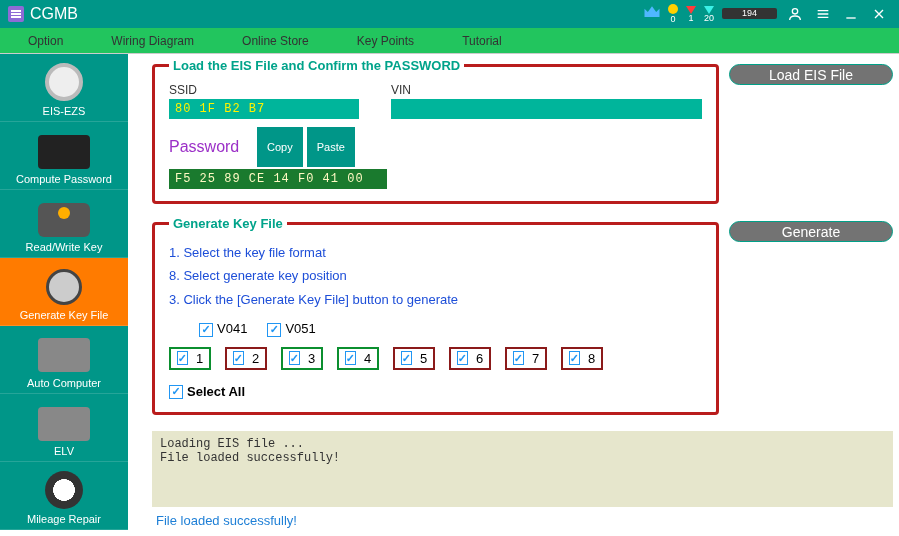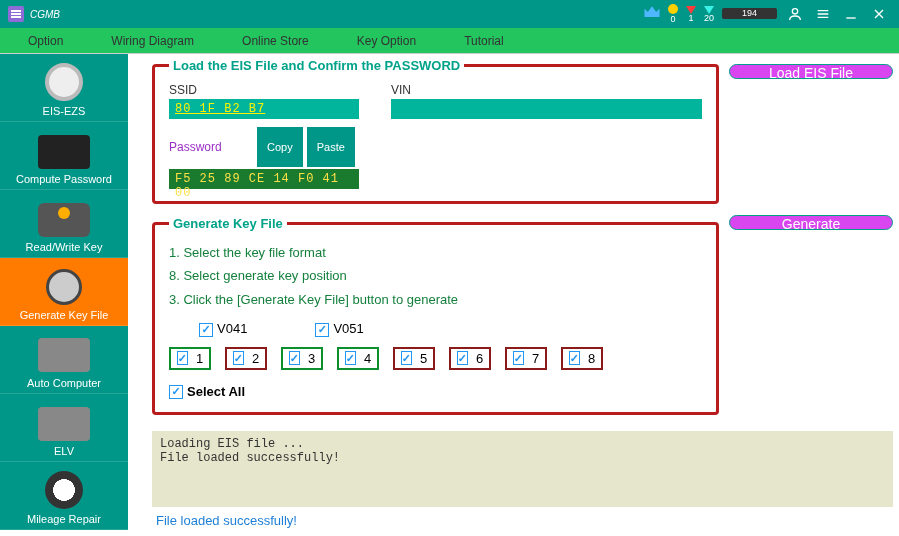--- a/index.html
+++ b/index.html
@@ -2,21 +2,21 @@
 <html><head>
 <meta charset="utf-8">
 <style>
   * { box-sizing: border-box; margin: 0; padding: 0; font-family: "Segoe UI", Arial, sans-serif; }
   body { background: #fff; width: 899px; height: 536px; overflow: hidden; }
 
   
   .title-bar { background: #009688; height: 28px; display: flex; align-items: center; color: #fff; padding: 0 8px; }
   .title-bar .app-logo { width: 16px; height: 16px; background: #8e6bd6; border-radius: 2px; margin-right: 6px; display: inline-flex; align-items: center; justify-content: center; }
   .title-bar .app-logo::before { content: ""; width: 10px; height: 2px; background: #fff; box-shadow: 0 -3px 0 #fff, 0 3px 0 #fff; }
-  .title-bar .app-title { font-size: 10px; font-style: italic; }
+  .title-bar .app-title { font-size: 16px; }
   .title-bar-right { margin-left: auto; display: flex; align-items: center; gap: 4px; }
   .crown-icon svg { width: 20px; height: 20px; }
   .counter { display: flex; flex-direction: column; align-items: center; font-size: 9px; line-height: 1; margin: 0 2px; }
   .counter .dot { width: 10px; height: 10px; border-radius: 50%; margin-bottom: 1px; }
   .counter .diamond { width: 0; height: 0; border-left: 5px solid transparent; border-right: 5px solid transparent; }
   .chip { background: #333; color: #fff; font-size: 9px; padding: 1px 20px; border-radius: 2px; margin-bottom:1px;}
   .tb-icon { width: 16px; height: 16px; display: inline-flex; align-items: center; justify-content: center; margin: 0 4px; cursor: pointer; }
   .tb-icon svg { stroke: #fff; fill: none; }
 
   
@@ -42,37 +42,37 @@
   .fieldsets { flex: 1; }
   .right-btns { width: 164px; display: flex; flex-direction: column; gap: 12px; padding-top: 6px; }
 
   fieldset { border: 3px solid #b91c1c; border-radius: 4px; padding: 10px 14px 12px; margin-bottom: 12px; position: relative; }
   legend { color: #00a38a; font-size: 13px; font-weight: 600; padding: 0 4px; }
 
   .row { display: flex; gap: 4px; align-items: center; }
   .lbl { font-size: 12px; color: #333; }
   .ssid-block { width: 190px; }
   .vin-block { flex:1; margin-left:28px;}
-  .val-box { background: #00b59b; color: #fff200; font-family: "Consolas","Courier New",monospace; font-size: 12px; padding: 3px 6px; margin-top: 2px; height: 20px; letter-spacing: 1px; text-decoration: underline; }
+  .val-box { background: #00b59b; color: #fff200; font-family: "Consolas","Courier New",monospace; font-size: 12px; padding: 3px 6px; margin-top: 2px; height: 20px; letter-spacing: 1px; }
   .vin-box { background: #00b59b; height: 20px; margin-top:2px;}
-  .pwd-label { color: #9b2fc7; font-size: 12px; display:inline-block; width:84px;}
+  .pwd-label { color: #9b2fc7; font-size: 16px; display:inline-block; width:84px;}
   .mini-btn { background: #009688; color: #fff; border: none; font-size: 11px; padding: 14px 10px; cursor: pointer; }
-  .pwd-box { background: #1a7a2e; color: #fde047; font-family: "Consolas","Courier New",monospace; font-size: 12px; padding: 3px 6px; margin-top: 2px; letter-spacing: 1px; width:190px; height:20px;}
-
-  .klist { font-size: 13px; color: #15803d; line-height: 1.8; margin-bottom: 10px; }
+  .pwd-box { background: #1a7a2e; color: #fef9c3; font-family: "Consolas","Courier New",monospace; font-size: 12px; padding: 3px 6px; margin-top: 2px; letter-spacing: 1px; width:218px; height:20px;}
+
+  .klist { font-size: 13px; color: #1d4ed8; line-height: 1.8; margin-bottom: 10px; }
   .cb { width: 14px; height: 14px; border: 1px solid #2196f3; display: inline-flex; align-items: center; justify-content: center; background: #fff; vertical-align: middle; margin-right: 4px; cursor:pointer;}
   .cb::after { content: "✓"; color: #2196f3; font-size: 11px; line-height: 1; font-weight:bold;}
-  .fmt-row { display: flex; gap: 68px; margin-bottom: 10px; font-size: 13px; padding-left: 30px; }
+  .fmt-row { display: flex; gap: 20px; margin-bottom: 10px; font-size: 13px; padding-left: 30px; }
   .pos-row { display: flex; gap: 14px; margin-bottom: 12px; }
   .pos-box { border: 2px solid; padding: 2px 6px; display: flex; align-items: center; gap: 4px; font-size: 13px; width: 42px; justify-content: center; cursor:pointer; }
   .pos-green { border-color: #0b8f2f; }
   .pos-red { border-color: #8b1a1a; }
   .selall { font-size: 13px; font-weight: bold; }
 
-  .pill-btn { background: #d946ef; color: #fff; border: 1px solid #00a088; border-radius: 18px; height: 15px; font-size: 14px; cursor: pointer; }
+  .pill-btn { background: #737373; color: #fff; border: 1px solid #00a088; border-radius: 18px; height: 21px; font-size: 14px; cursor: pointer; }
 
   .log-box { background: #e6e6cc; font-family: "Courier New",monospace; font-size: 12px; color: #333; padding: 6px 8px; height: 110px; margin-top: 4px; white-space: pre; }
   .status-line { color: #1e7fd6; font-size: 13px; padding: 6px 0 8px 4px; }
 </style>
 </head>
 <body>
 
 <div class="title-bar">
   <span class="app-logo"></span>
   <span class="app-title">CGMB</span>
@@ -118,21 +118,21 @@
           <path d="M6 6l12 12M18 6L6 18"></path>
         </svg>
     </span>
   </div>
 </div>
 
 <div class="menu-bar">
   <span class="menu-item">Option</span>
   <span class="menu-item">Wiring Diagram</span>
   <span class="menu-item">Online Store</span>
-  <span class="menu-item">Key Option</span>
+  <span class="menu-item">Key Points</span>
   <span class="menu-item">Tutorial</span>
 </div>
 
 <div class="body-area">
 
   <div class="sidebar">
     <div class="side-item">
       <span class="side-icon dial"></span>
       <span>EIS-EZS</span>
     </div>

